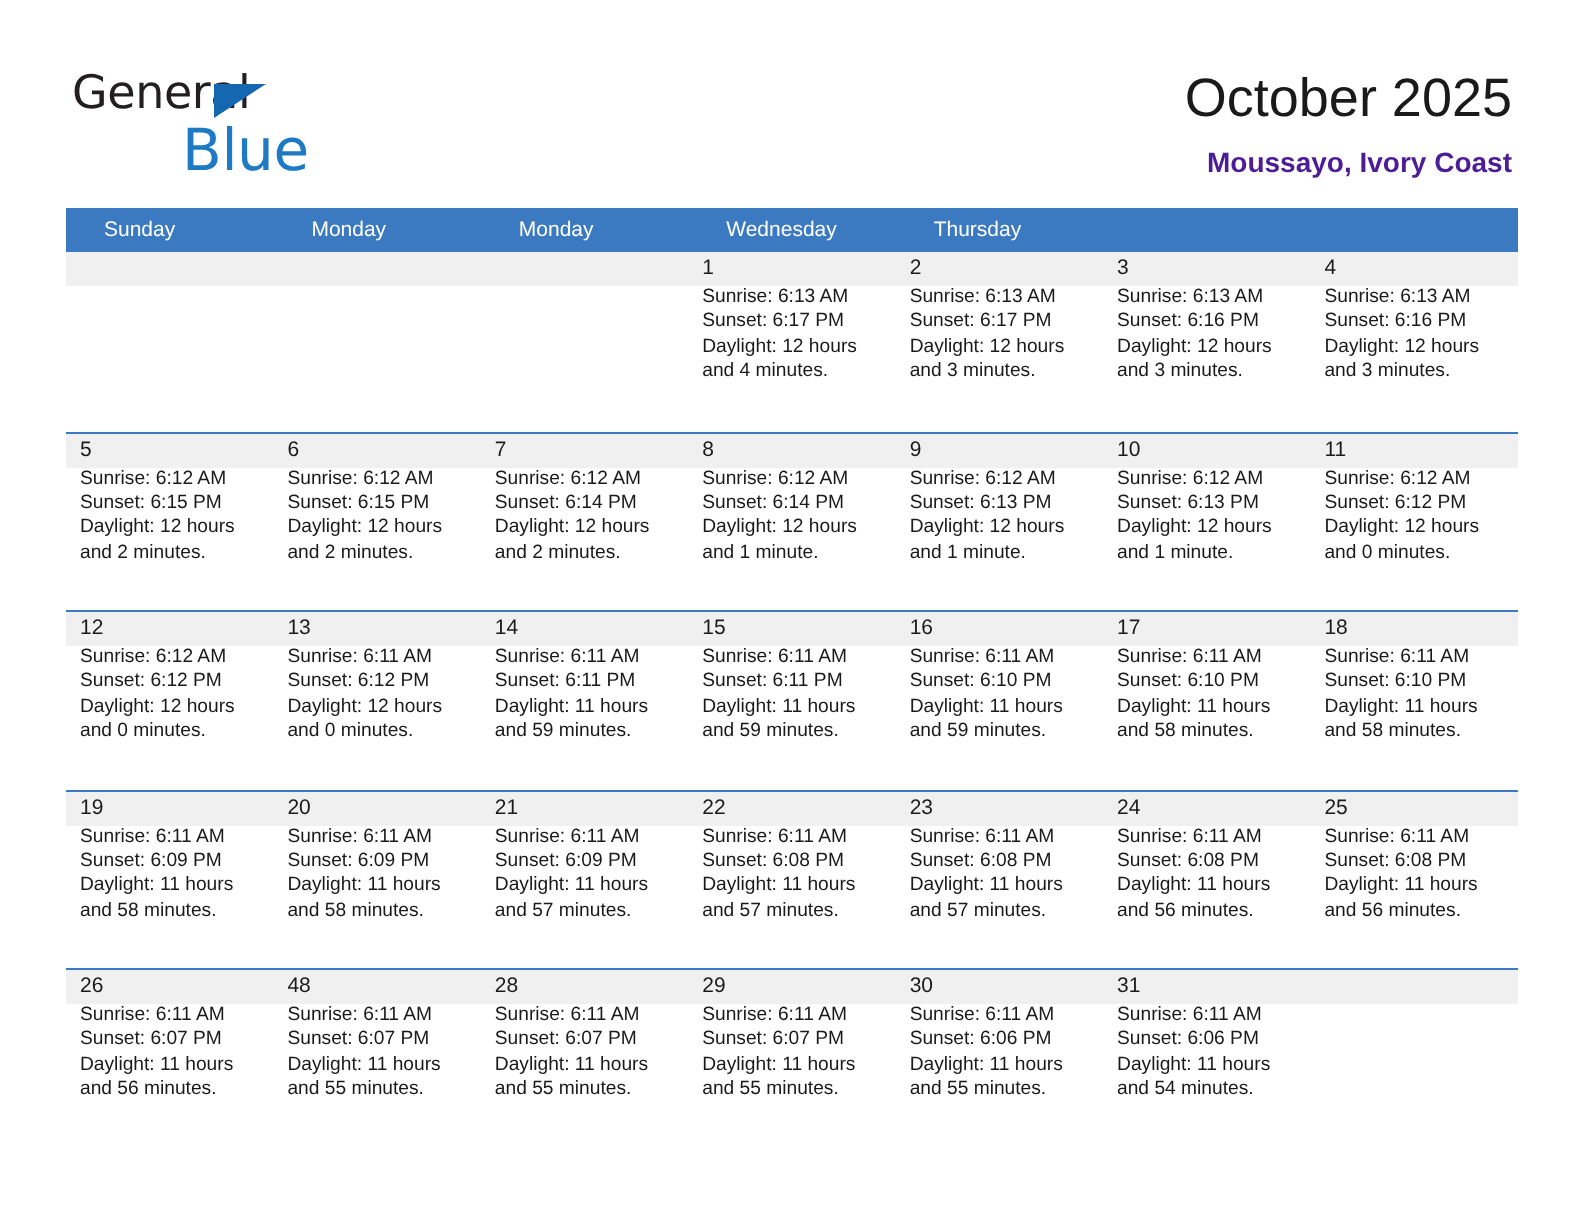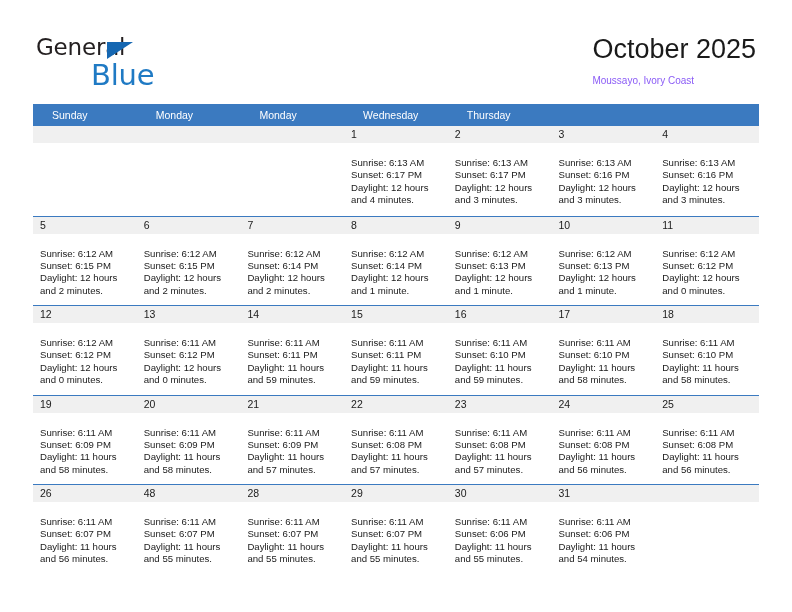--- a/index.html
+++ b/index.html
@@ -62,34 +62,34 @@
     font-size: 29px;
     letter-spacing: -0.2px;
     color: #1f7ac4;
     font-family: "DejaVu Sans", sans-serif;
     font-weight: 400;
   }
   .title-block {
     position: absolute;
     right: 36px;
     top: 32px;
-    text-align: left;
+    text-align: right;
     margin-left: 14px;
   }
   .cal-title {
     font-size: 27px;
     color: #1a1a1a;
     font-weight: 400;
     line-height: 34px;
     white-space: nowrap;
   }
   .cal-subtitle {
-    font-size: 10px;
-    color: #8b5cf6;
-    font-weight: 400;
+    font-size: 14px;
+    color: #4c1d95;
+    font-weight: 700;
     line-height: 20px;
     margin-top: 5px;
     white-space: nowrap;
   }
 
   
   .calendar {
     position: absolute;
     left: 33px;
     top: 104px;
@@ -137,21 +137,21 @@
     line-height: 17px;
     padding-left: 7px;
     color: #1a1a1a;
     box-sizing: border-box;
     white-space: nowrap;
   }
   .day-cell.empty .day-number {
     background: #f0f0f0;
   }
   .day-info {
-    padding: 14px 4px 0 7px;
+    padding: 0 4px 0 7px;
     font-size: 9.6px;
     line-height: 12.4px;
     color: #1a1a1a;
   }
   .day-info div {
     white-space: nowrap;
   }
 </style>
 </head>
 <body>

